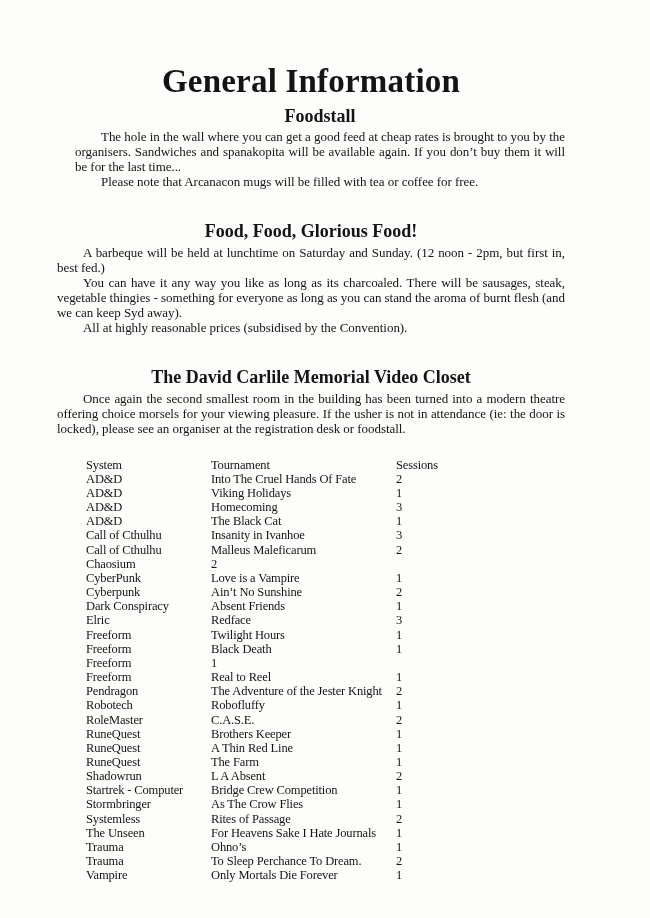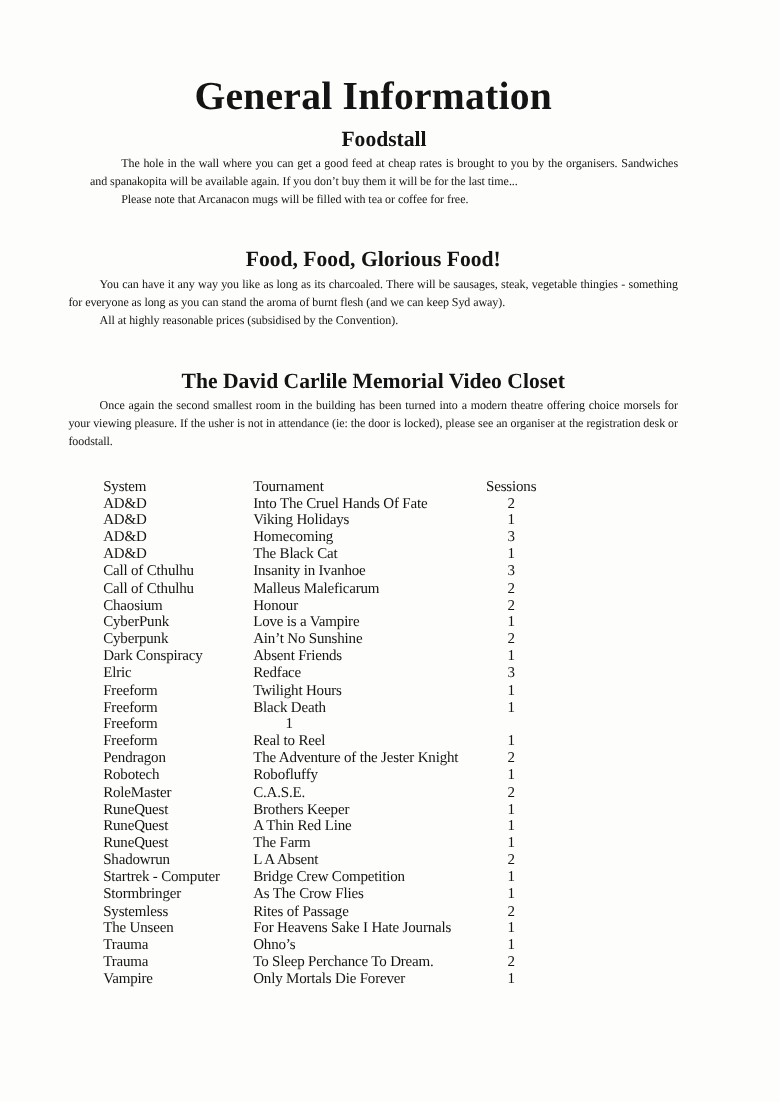--- a/index.html
+++ b/index.html
@@ -40,38 +40,38 @@
     margin: 0 0 3px 0;
     text-align: center;
     font-size: 18px;
     line-height: 1.15;
     font-weight: 700;
   }
   .para {
     margin: 0;
     text-align: justify;
     text-indent: 26px;
-    font-size: 10px;
+    font-size: 13px;
     line-height: 15px;
     letter-spacing: -0.05px;
   }
   .tournaments { margin-top: 20px; }
   .ttable { margin-top: 22px; }
   .trow {
     display: flex;
     padding-left: 29px;
     font-size: 12.5px;
     line-height: 14.15px;
     letter-spacing: -0.15px;
     white-space: nowrap;
   }
   .cell { display: block; overflow: visible; }
   .cell.system     { width: 125px; flex: 0 0 125px; }
   .cell.tournament { width: 185px; flex: 0 0 185px; }
-  .cell.sessions   { width: 60px;  flex: 0 0 60px; text-align: center; }
+  .cell.sessions   { width: 60px;  flex: 0 0 60px; }
 </style>
 </head>
 <body>
 
 <div class="page">
   <div class="content">
 
     <h1 class="doc-title">General Information</h1>
 
     <div id="sections">
@@ -79,20 +79,21 @@
     <h2 class="sec-heading">Foodstall</h2>
     <div class="sec-paras">
             <p class="para">The hole in the wall where you can get a good feed at cheap rates is brought to you by the organisers. Sandwiches and spanakopita will be available again. If you don’t buy them it will be for the last time...</p>
             <p class="para">Please note that Arcanacon mugs will be filled with tea or coffee for free.</p>
           </div>
   </div>
 
   <div class="section">
     <h2 class="sec-heading">Food, Food, Glorious Food!</h2>
     <div class="sec-paras">
+            <p class="para">A barbeque will be held at lunchtime on Saturday and Sunday. (12 noon - 2pm, but first in, best fed.)</p>
             <p class="para">You can have it any way you like as long as its charcoaled. There will be sausages, steak, vegetable thingies - something for everyone as long as you can stand the aroma of burnt flesh (and we can keep Syd away).</p>
             <p class="para">All at highly reasonable prices (subsidised by the Convention).</p>
           </div>
   </div>
 
   <div class="section">
     <h2 class="sec-heading">The David Carlile Memorial Video Closet</h2>
     <div class="sec-paras">
             <p class="para">Once again the second smallest room in the building has been turned into a modern theatre offering choice morsels for your viewing pleasure. If the usher is not in attendance (ie: the door is locked), please see an organiser at the registration desk or foodstall.</p>
           </div>
@@ -133,21 +134,20 @@
               <span class="cell tournament">Insanity in Ivanhoe</span>
               <span class="cell sessions">3</span>
             </div>
             <div class="trow">
               <span class="cell system">Call of Cthulhu</span>
               <span class="cell tournament">Malleus Maleficarum</span>
               <span class="cell sessions">2</span>
             </div>
             <div class="trow">
               <span class="cell system">Chaosium</span>
-              <span class="cell tournament">Honour</span>
               <span class="cell sessions">2</span>
             </div>
             <div class="trow">
               <span class="cell system">CyberPunk</span>
               <span class="cell tournament">Love is a Vampire</span>
               <span class="cell sessions">1</span>
             </div>
             <div class="trow">
               <span class="cell system">Cyberpunk</span>
               <span class="cell tournament">Ain’t No Sunshine</span>

